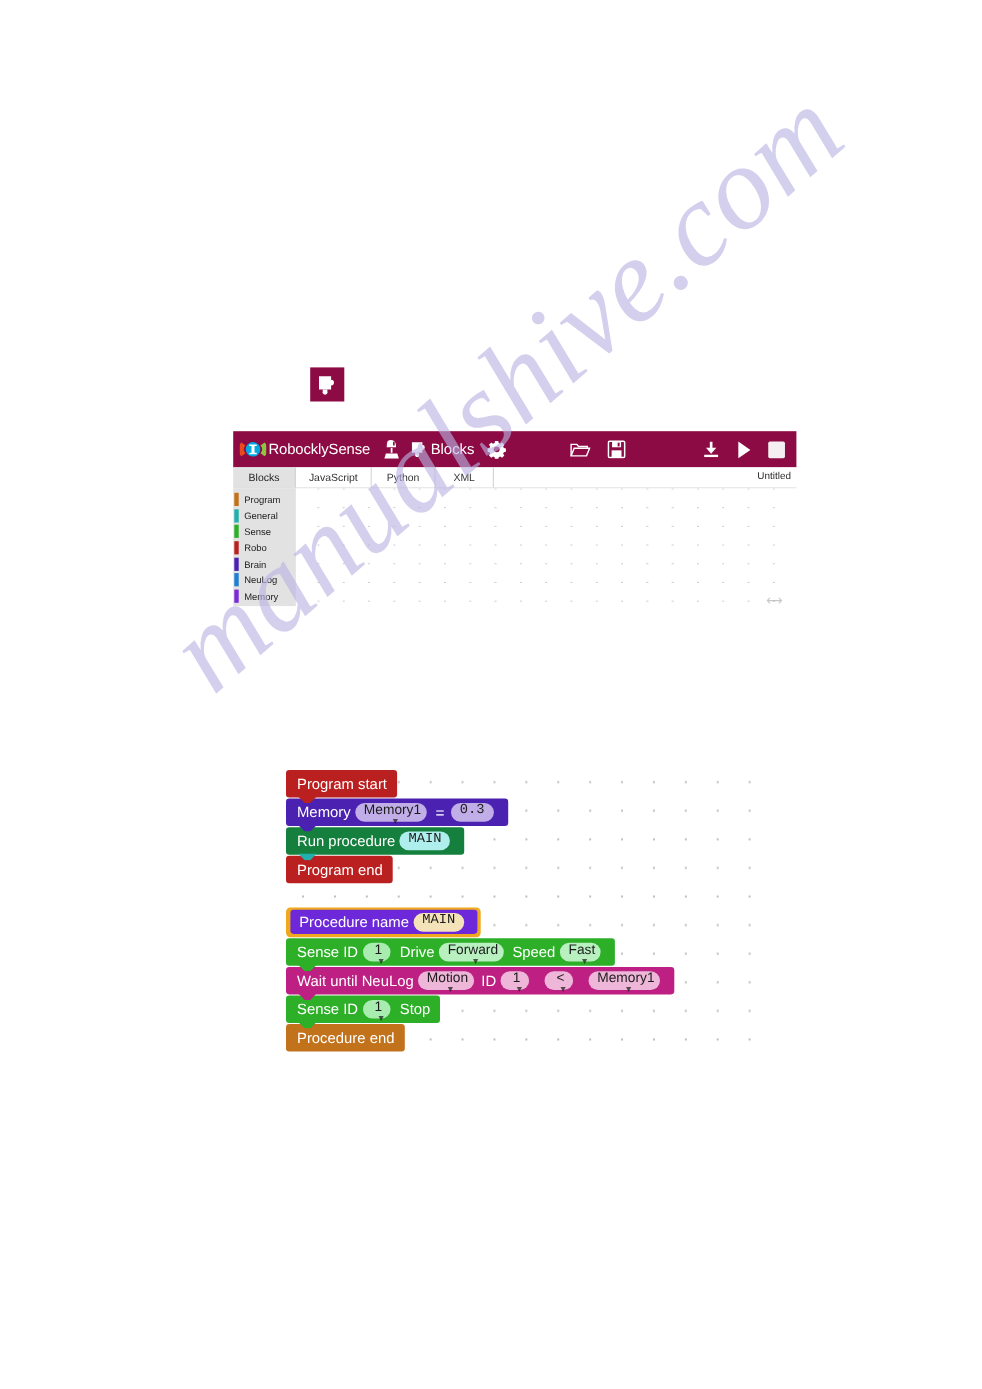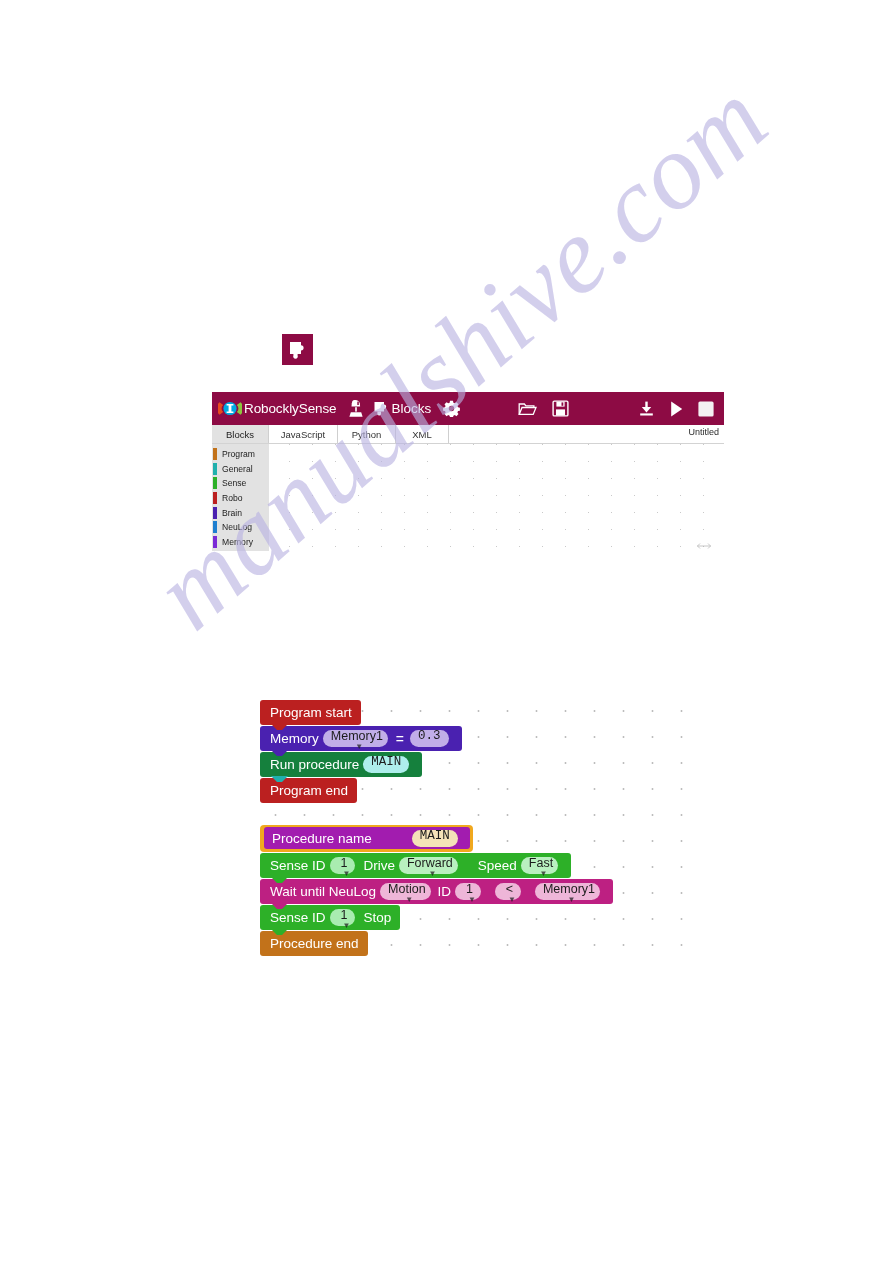--- a/index.html
+++ b/index.html
@@ -261,27 +261,26 @@
     display: inline-block;
     background: #f0a81e;
     border-radius: 4px;
     padding: 2px 3px 3px 4px;
     margin-bottom: 1px;
   }
   .proc-def-frame .inner {
     display: inline-flex;
     align-items: center;
     height: 22px;
-    background: #a21caf;
+    background: #6d28d9;
     border-radius: 3px;
     padding: 0 8px 0 8px;
     color: #ffffff;
     font-size: 13.5px;
     white-space: nowrap;
-    gap: 36px;
   }
   .proc-def-frame .notch-bot {
     position: absolute;
     left: 14px;
     bottom: -5px;
     width: 19px;
     height: 7px;
   }
 
   
@@ -539,21 +538,21 @@
       <span class="lbl">Sense ID</span>
       <span class="field f-mint">
         <span class="fv">1</span>
         <span class="caret">▼</span>
       </span>
       <span class="lbl" style="margin-left:4px">Drive</span>
       <span class="field f-mint2">
         <span class="fv">Forward</span>
         <span class="caret">▼</span>
       </span>
-      <span class="lbl" style="margin-left:16px">Speed</span>
+      <span class="lbl" style="margin-left:4px">Speed</span>
       <span class="field f-mint2">
         <span class="fv">Fast</span>
         <span class="caret">▼</span>
       </span>
       <span class="notch-bot">
         <svg width="17" height="6" viewBox="0 0 17 6">
             <path fill="#2db028" d="M0 0 h17 L11 6 H6 z"></path>
           </svg>
       </span>
     </div><br>

